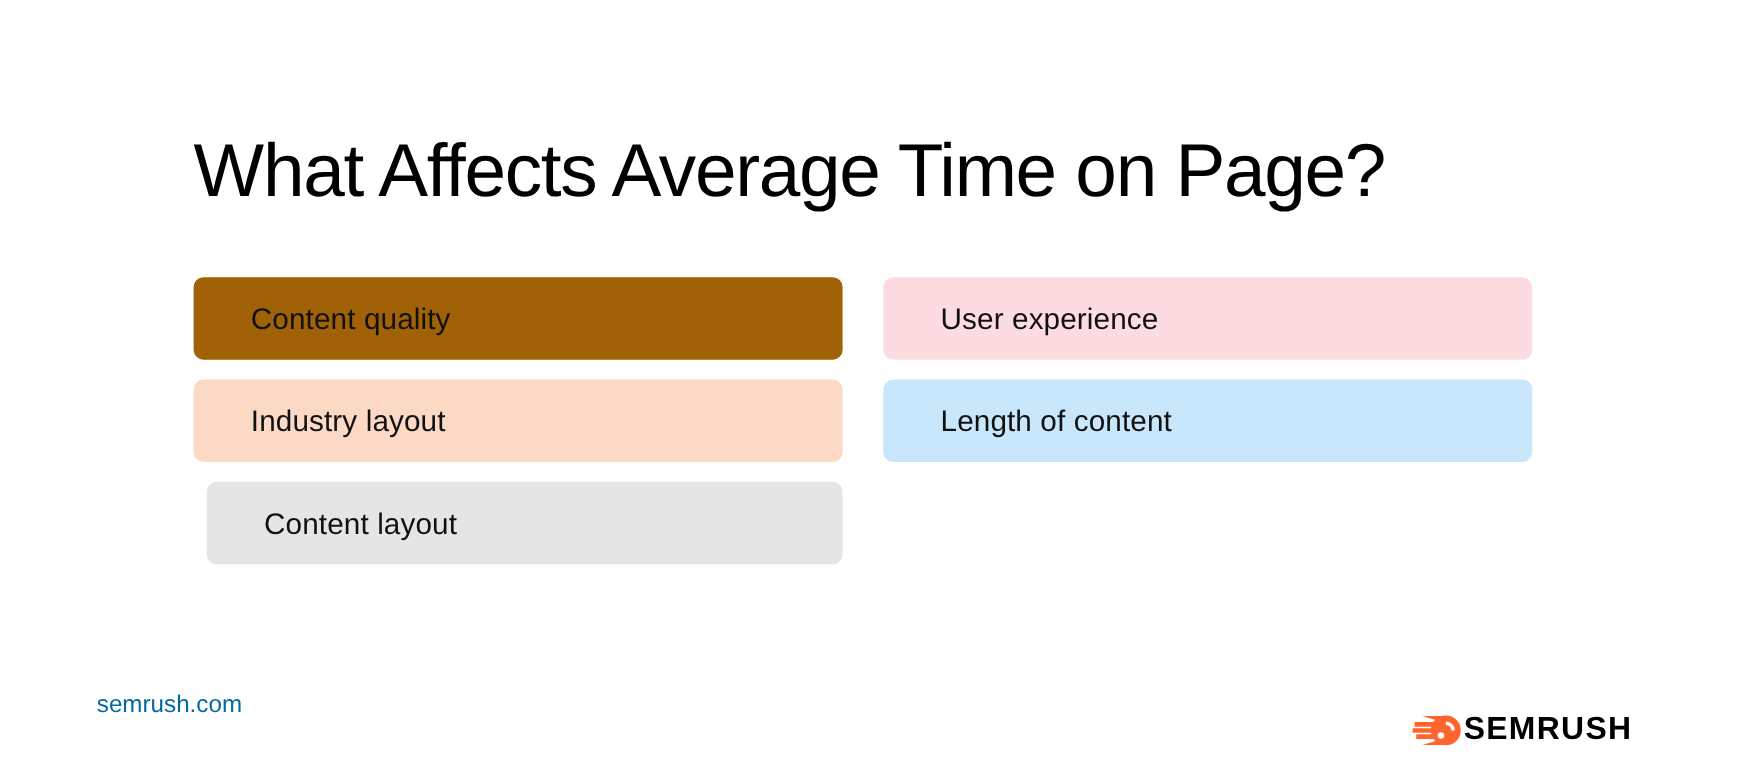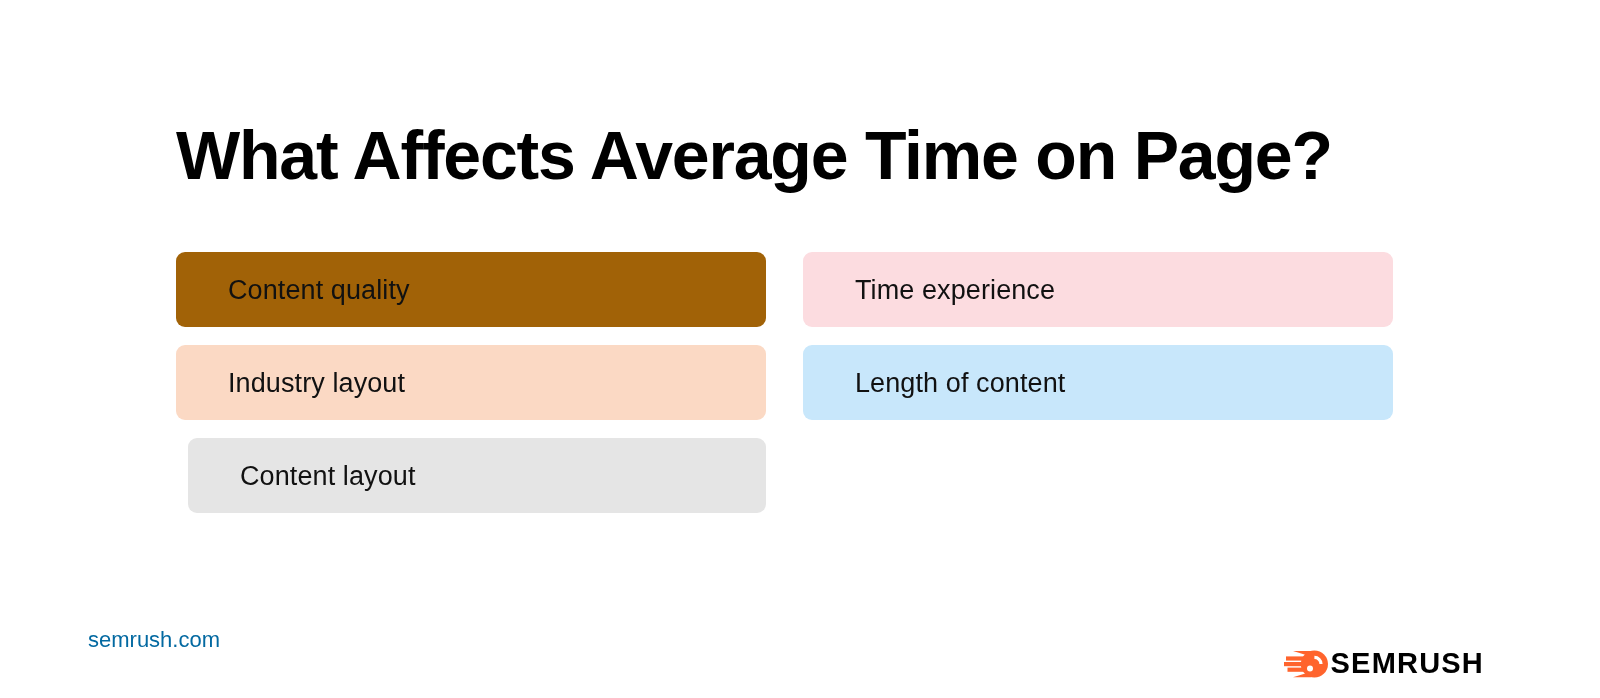--- a/index.html
+++ b/index.html
@@ -25,21 +25,21 @@
   }
 
   
   .title {
     position: absolute;
     left: 176px;
     top: 66px;
     width: 1240px;
     font-size: 68px;
     line-height: 86px;
-    font-weight: 700;
+    font-weight: 400;
     letter-spacing: -1.2px;
     color: #000000;
     white-space: nowrap;
   }
 
   
   .grid {
     position: absolute;
     left: 176px;
     top: 252px;
@@ -114,21 +114,21 @@
 
   <h1 class="title">What Affects Average Time on Page?</h1>
 
   <div class="grid">
 
     <div class="card" style="background-color: #a16207;">
       <span class="card-label">Content quality</span>
     </div>
 
     <div class="card" style="background-color: rgb(252, 220, 224);">
-      <span class="card-label">Time experience</span>
+      <span class="card-label">User experience</span>
     </div>
 
     <div class="card" style="background-color: rgb(251, 217, 196);">
       <span class="card-label">Industry layout</span>
     </div>
 
     <div class="card" style="background-color: rgb(200, 231, 251);">
       <span class="card-label">Length of content</span>
     </div>
 

